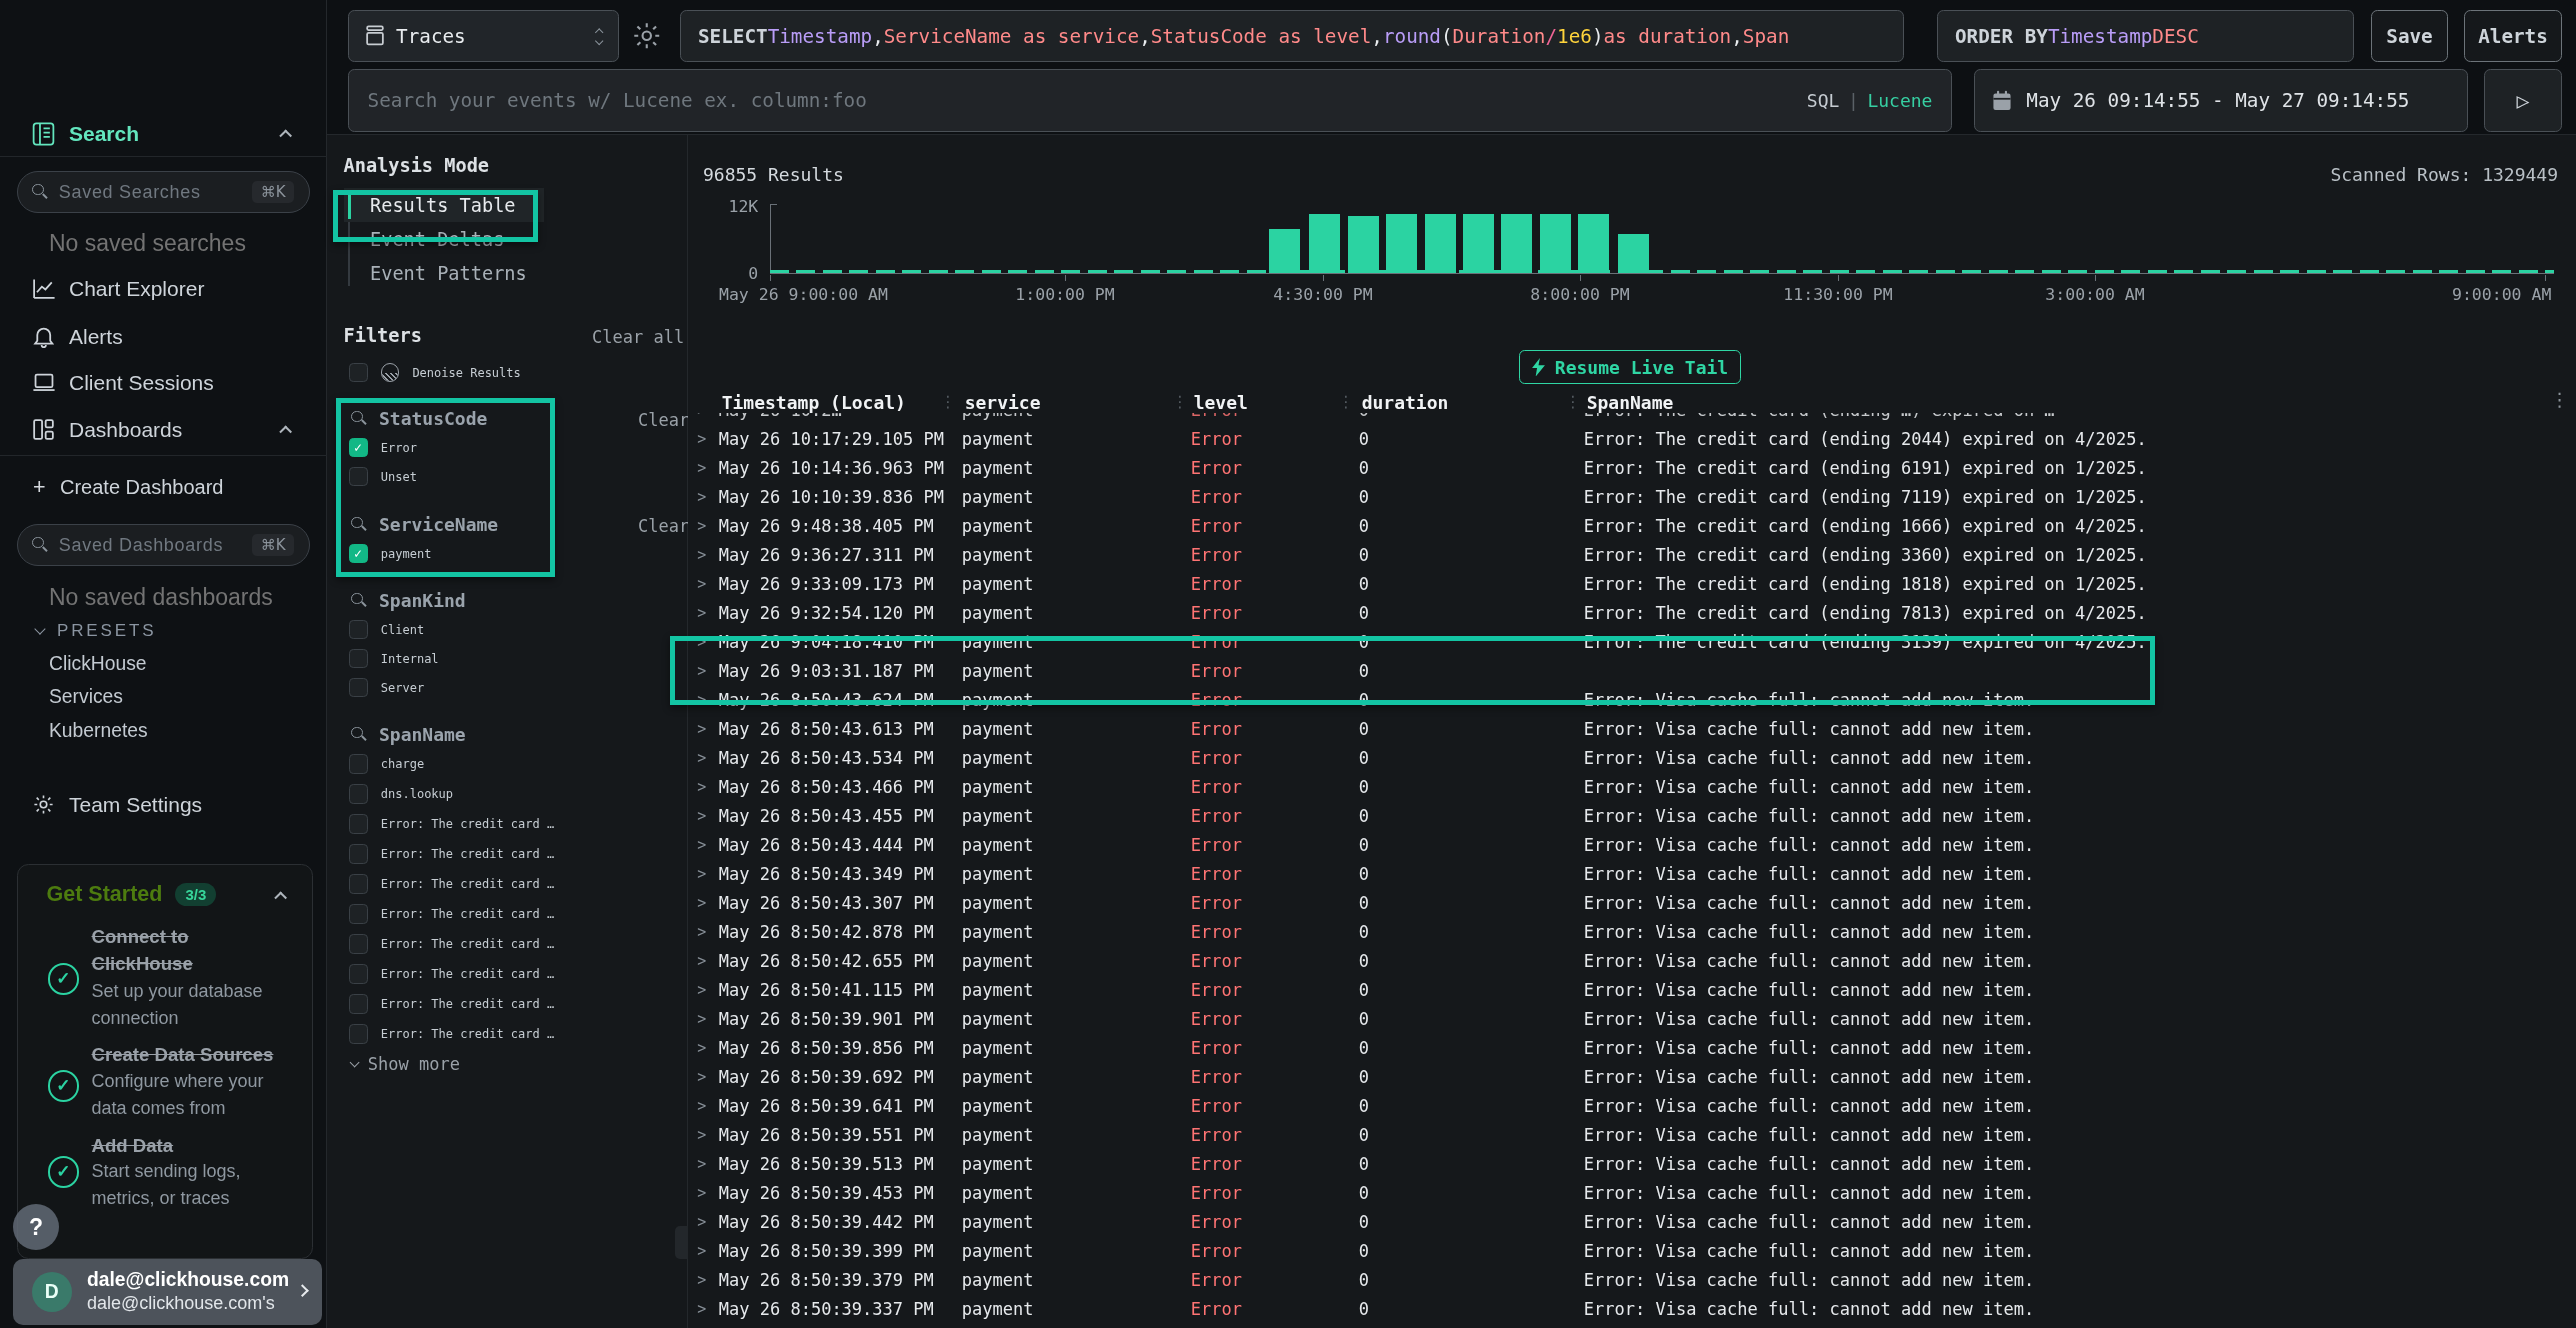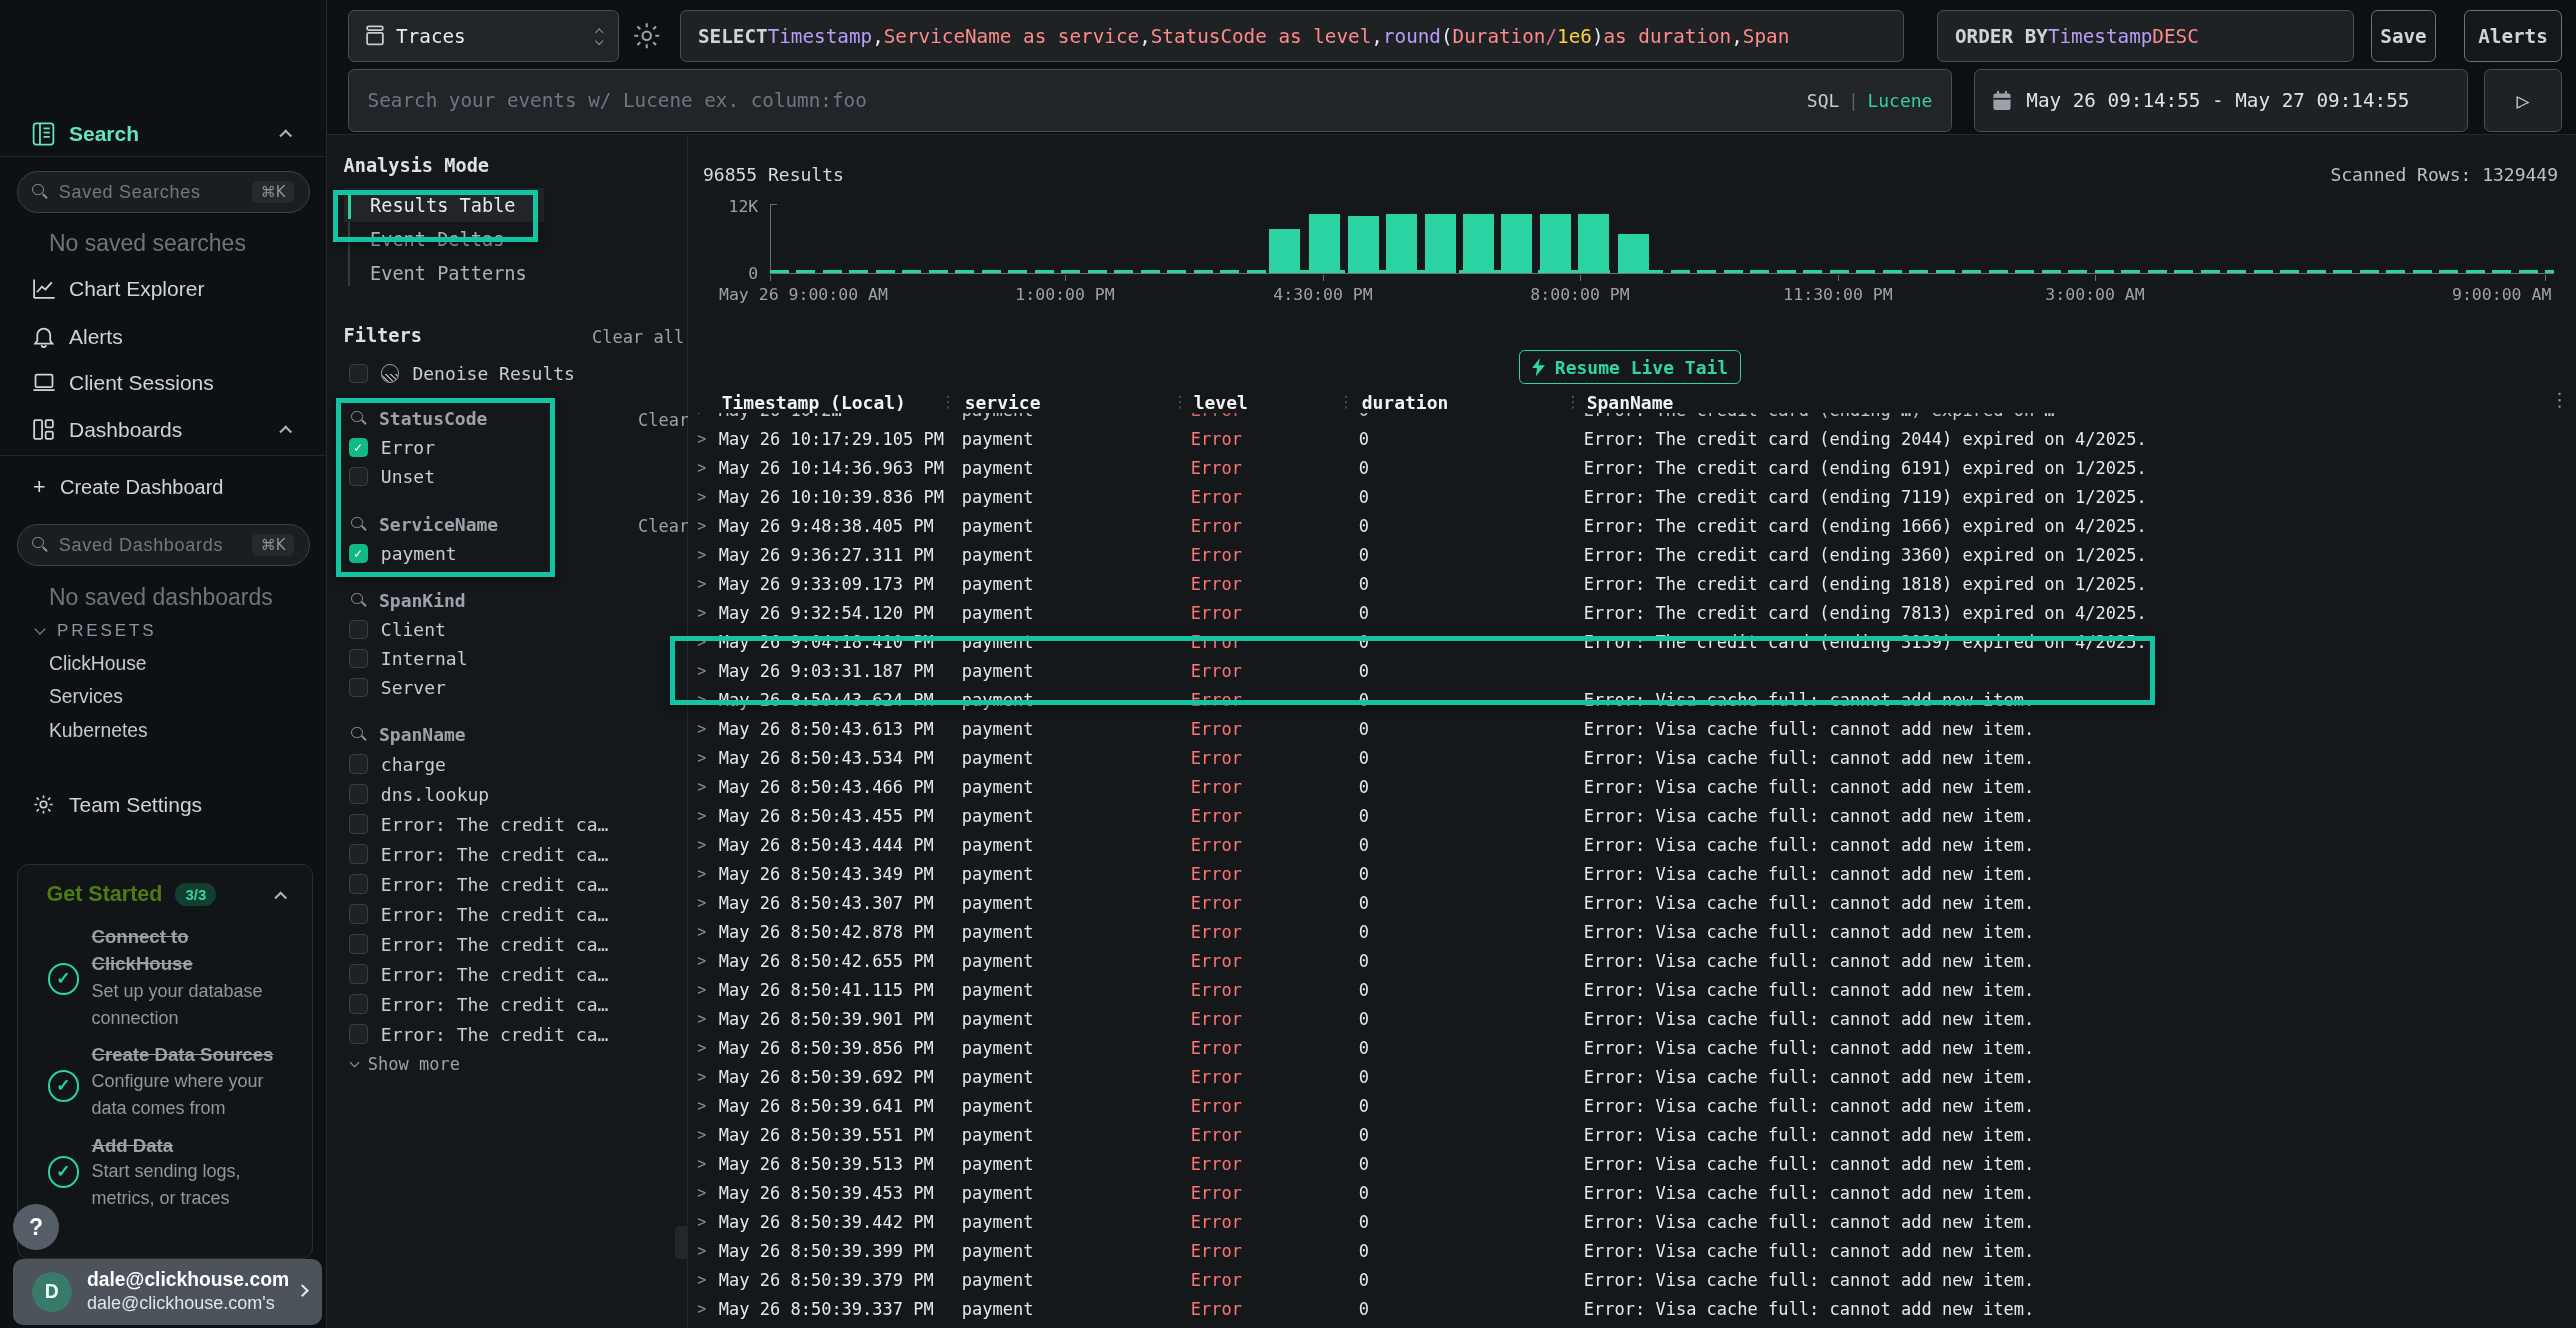--- a/index.html
+++ b/index.html
@@ -27,21 +27,21 @@
   .query-box { left:680px; top:10px; width:1224px; height:52px; padding:0 17px; font-size:19.3px; }
   .orderby-box { left:1937px; top:10px; width:417px; height:52px; padding:0 17px; font-size:19.3px; }
   .seg-kw { color:#ced4da; font-weight:bold; }
   .seg-violet { color:#b99df7; }
   .seg-salmon { color:#ff8a8a; }
   .seg-pink { color:#f06595; }
   .seg-yellow { color:#ffd43b; }
   .seg-plain { color:#e9ecef; }
 
   .btn { position:absolute; background:#15181b; border:1.4px solid #6c7379; border-radius:6.4px; color:#ced4da; font-size:19.3px; font-weight:bold; display:flex; align-items:center; justify-content:center; cursor:pointer; font-family:"DejaVu Sans Mono",monospace; }
-  .save-btn { left:2371px; top:10px; width:65px; height:52px; }
+  .save-btn { left:2371px; top:10px; width:77px; height:52px; }
   .alerts-btn { left:2464px; top:10px; width:98px; height:52px; }
 
   .search-box { left:348px; top:69px; width:1604px; height:63px; background:#212428; padding:0 18.6px; font-size:19.3px; }
   .search-box .ph { color:#6f777e; }
   .lang-toggle { margin-left:auto; font-size:18px; display:flex; gap:8.6px; align-items:center; }
   .lang-sql { color:#c6ccd2; cursor:pointer; }
   .lang-sep { color:#5a6167; }
   .lang-lucene { color:#36cfa2; cursor:pointer; }
 
   .date-box { left:1974px; top:69px; width:494px; height:63px; background:#1e2225; padding:0 17px; gap:14.3px; font-size:19.3px; color:#dfe3e7; cursor:pointer; }
@@ -87,21 +87,21 @@
   .mode-list { position:absolute; left:16.5px; top:53px; width:329px; }
   .mode-rail { position:absolute; left:4.3px; top:2.9px; width:2.1px; height:95px; background:#343a40; }
   .mode-item { position:relative; height:34px; display:flex; align-items:center; padding-left:26.5px; font-size:18.6px; color:#a9b1b8; cursor:pointer; }
   .mode-item.active { background:#202528; color:#e7eaed; width:200px; }
   .mode-item.active::before { content:""; position:absolute; left:4.3px; top:2.9px; width:3.6px; height:28px; background:#2bd3a2; }
 
   .clear-link { position:absolute; font-size:17px; color:#9aa1a8; cursor:pointer; }
   .f-row { position:absolute; display:flex; align-items:center; gap:13px; }
   .cb { width:19.3px; height:19.3px; border-radius:4.3px; background:#1e2225; border:1.4px solid #3a4046; flex:none; display:flex; align-items:center; justify-content:center; cursor:pointer; }
   .cb.on { background:#12b886; border-color:#12b886; color:#fff; font-size:13.6px; font-weight:bold; }
-  .f-lbl { font-size:18px; color:#c6cdd3; white-space:nowrap; overflow:hidden; text-overflow:ellipsis; max-width:236px; }
+  .f-lbl { font-size:12px; color:#c6cdd3; white-space:nowrap; overflow:hidden; text-overflow:ellipsis; max-width:236px; }
   .half-ico { width:18.6px; height:18.6px; border:1.8px solid #9aa1a8; border-radius:50%; position:relative; overflow:hidden; flex:none; }
   .half-ico::after { content:""; position:absolute; left:-1.4px; top:8.6px; width:21.5px; height:11.4px; background:repeating-linear-gradient(45deg,#9aa1a8 0 1.4px,transparent 1.4px 3.6px); }
 
   .fgroup { position:absolute; left:329px; width:358px; }
   .fg-head { height:29px; display:flex; align-items:center; gap:11.4px; padding-left:23.6px; }
   .fg-name { font-size:18px; font-weight:bold; color:#9aa3ac; }
   .fg-item { height:29px; display:flex; align-items:center; gap:13px; padding-left:21.5px; }
   .fg-more { height:30px; display:flex; align-items:center; gap:10px; padding-left:23.6px; color:#9aa1a8; font-size:17px; cursor:pointer; }
   .s-ico { width:17px; height:17px; position:relative; flex:none; }
   .s-ico::before { content:""; position:absolute; left:0.7px; top:0.7px; width:9.3px; height:9.3px; border:1.8px solid #8b949c; border-radius:50%; }

